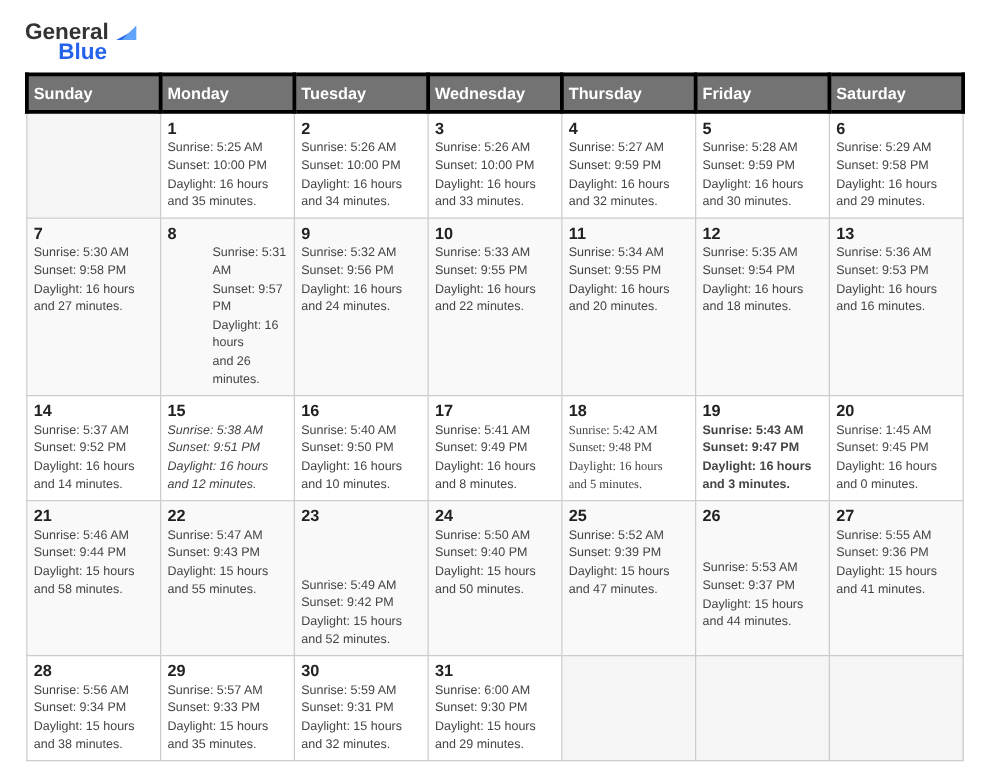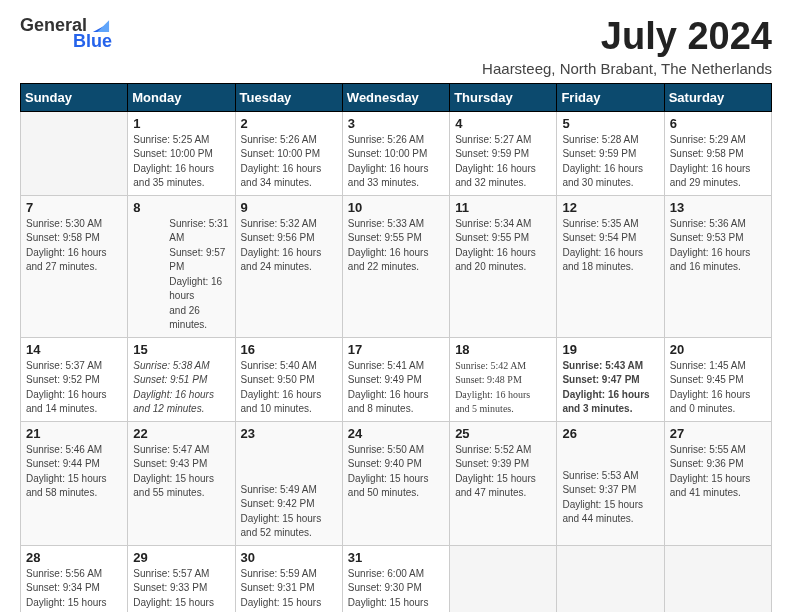--- a/index.html
+++ b/index.html
@@ -35,21 +35,21 @@
     }
     .logo-icon {
       width: 22px;
       height: 22px;
       margin-left: 3px;
       margin-top: -4px;
     }
     .logo-block {
       display: flex;
       flex-direction: column;
-      align-items: flex-end;
+      align-items: center;
     }
     .logo-row {
       display: flex;
       align-items: center;
     }
     .title-block {
       text-align: right;
     }
     .month-title {
       font-size: 38px;
@@ -61,27 +61,27 @@
       font-size: 15px;
       color: #444;
       margin-top: 2px;
     }
     table {
       width: 100%;
       border-collapse: collapse;
       margin-top: 4px;
     }
     th {
-      background: #0c4a6e;
+      background: #737373;
       color: #fff;
       font-size: 13px;
       font-weight: bold;
       padding: 6px 4px;
       text-align: left;
-      border: 1px solid #000000;
+      border: 3px solid #000000;
     }
     td {
       border: 1px solid #ccc;
       vertical-align: top;
       padding: 4px 5px;
       font-size: 10.5px;
       color: #333;
       width: calc(100% / 7);
       min-height: 80px;
       background: #fff;
@@ -117,24 +117,20 @@
   <div class="header">
     <div class="logo-block">
       <div class="logo-row">
         <span class="logo-text-general">General</span>
         <svg class="logo-icon" viewBox="0 0 30 30" xmlns="http://www.w3.org/2000/svg">
           <polygon points="4,26 26,14 20,26" fill="#2563eb"></polygon>
           <polygon points="10,26 26,10 26,26" fill="#60a5fa"></polygon>
         </svg>
       </div>
       <span class="logo-text-blue" style="margin-top:-4px;">Blue</span>
-    </div>
-    <div class="title-block">
-      <div class="month-title">July 2024</div>
-      <div class="location-title">Haarsteeg, North Brabant, The Netherlands</div>
     </div>
   </div>
 
   <table>
     <thead>
       <tr>
         <th>Sunday</th>
         <th>Monday</th>
         <th>Tuesday</th>
         <th>Wednesday</th>

